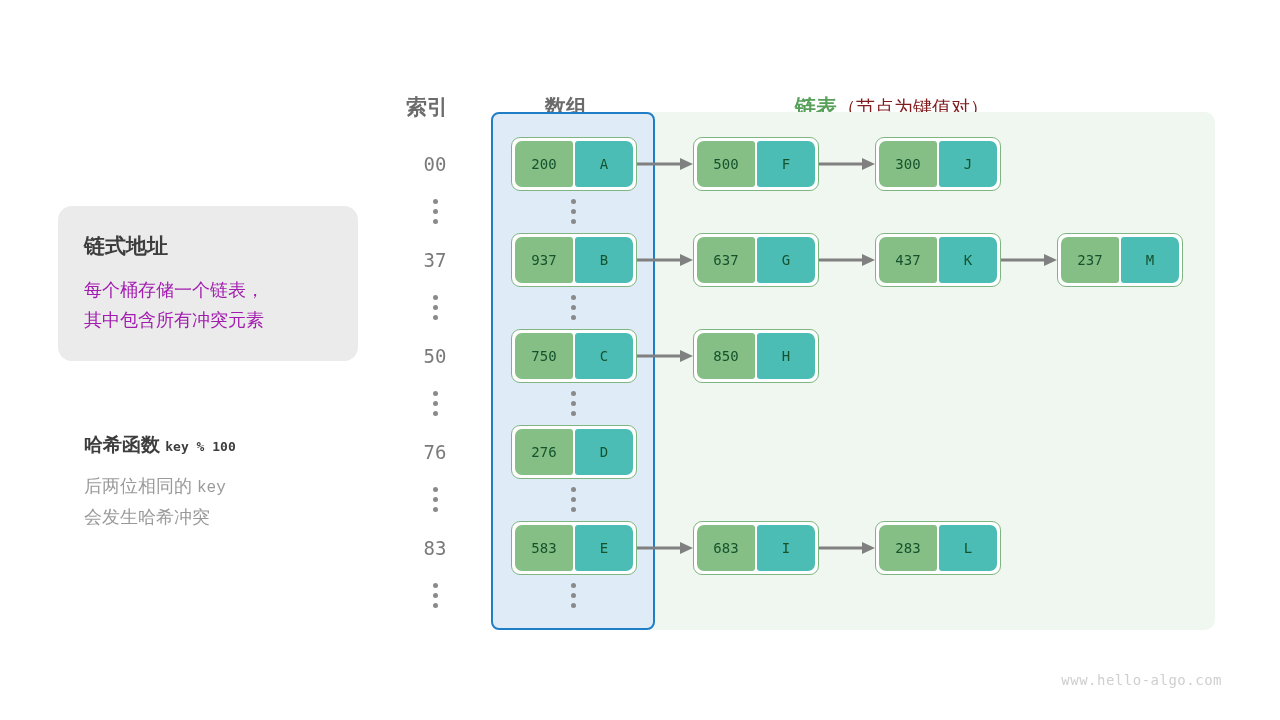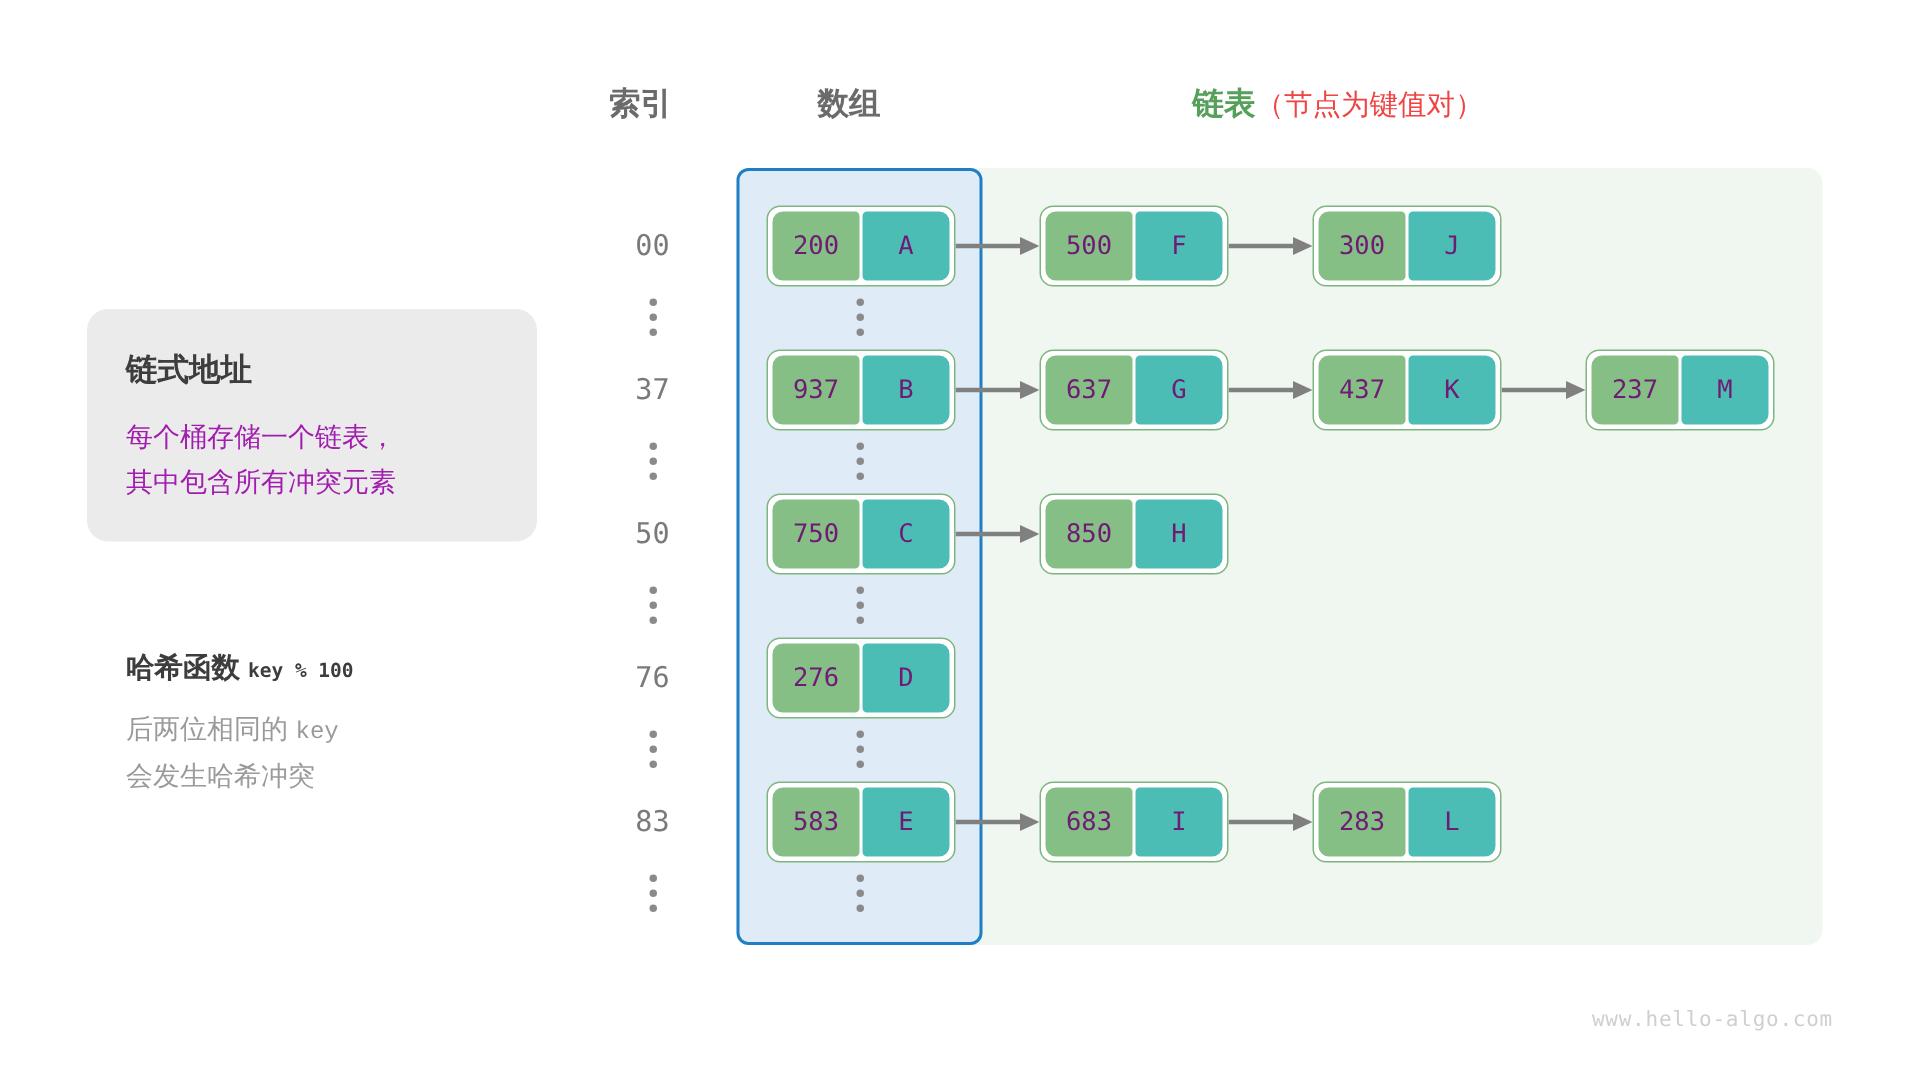--- a/index.html
+++ b/index.html
@@ -16,36 +16,38 @@
     -webkit-font-smoothing: antialiased;
   }
 
   
   .hdr {
     position: absolute;
     font-weight: bold;
     font-size: 21px;
     color: #6b6b6b;
     white-space: nowrap;
+    margin-top: 38px;
   }
   #hdr-index { left: 406px; top: 55px; }
   #hdr-array { left: 545px; top: 55px; }
   #hdr-list  { left: 795px; top: 55px; }
   #hdr-list .list-main { color: #57a05a; font-weight: bold; text-align: center; }
-  #hdr-list .list-sub  { color: #ef4444; font-weight: normal; font-size: 19px; }
+  #hdr-list .list-sub  { color: #7f1d1d; font-weight: normal; font-size: 19px; }
 
   
   #info-card {
     position: absolute;
     left: 58px;  top: 206px;
     width: 300px; height: 155px;
     background: #ebebeb;
     border-radius: 14px;
     box-sizing: border-box;
     padding: 26px 0 0 26px;
+    font-family: Liberation Mono, monospace;
   }
   #info-card .card-title {
     font-size: 21px;
     font-weight: bold;
     color: #3d3d3d;
     margin-bottom: 16px;
   }
   #info-card .card-line {
     font-size: 18px;
     color: #a21caf;
@@ -133,23 +135,23 @@
     padding: 3px;
     box-sizing: border-box;
     height: 54px;
     flex: 0 0 auto;
   }
   .cell {
     height: 46px;
     display: flex;
     align-items: center;
     justify-content: center;
-    color: #701a75;
+    color: #14532d;
     font-family: "DejaVu Sans Mono", "Liberation Mono", monospace;
-    font-size: 17px;
+    font-size: 14px;
   }
   .cell-key {
     width: 58px;
     background: #85bf86;
     border-radius: 7px 3px 3px 7px;
   }
   .cell-val {
     width: 58px;
     background: #4cbdb5;
     border-radius: 3px 7px 7px 3px;

